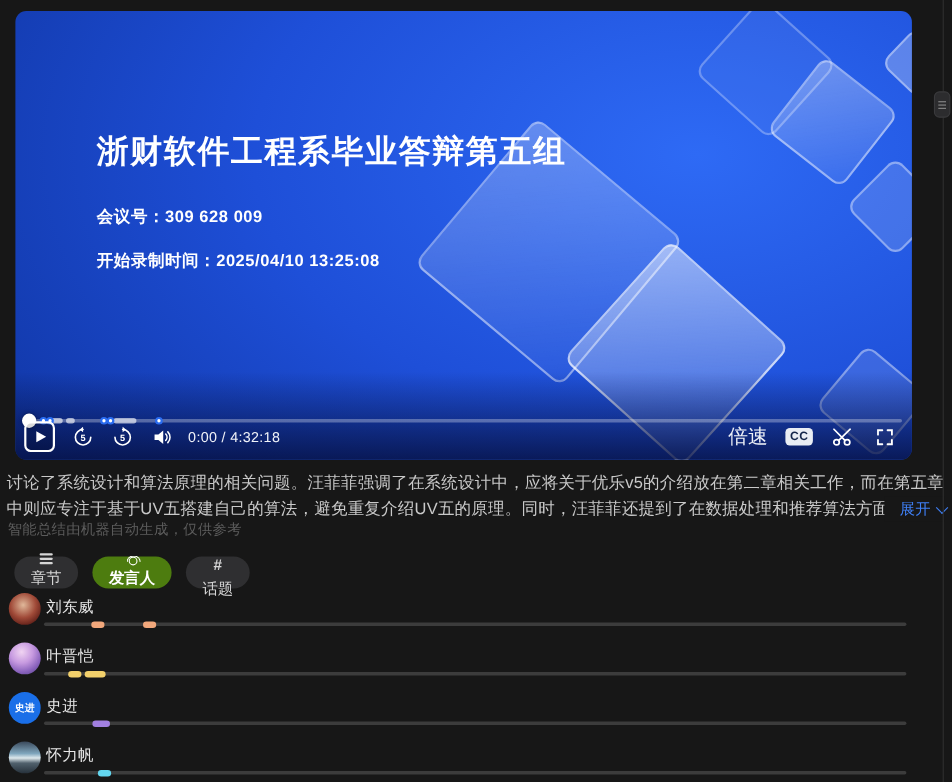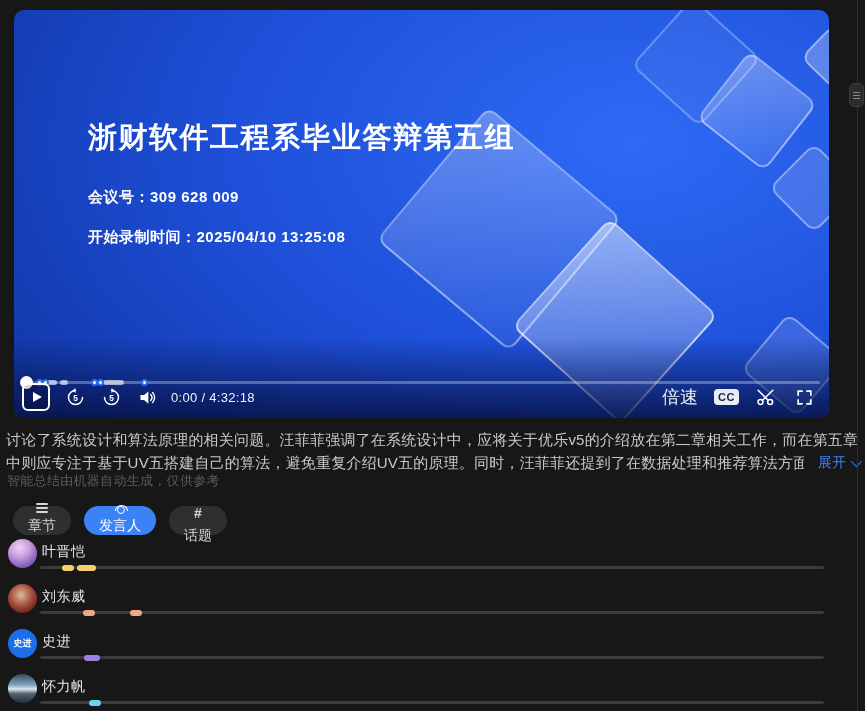--- a/index.html
+++ b/index.html
@@ -172,47 +172,47 @@
     <span class="chev"></span>
   </div>
   <div class="disclaimer">智能总结由机器自动生成，仅供参考</div>
 
   <div class="tabs" id="tabs">
   <div class="tab">
         <span class="t-ico chapters-icon"></span>
         <span class="t-label">章节</span>
       </div>
 
-  <div class="tab active" style="background: #3b82f6;">
+  <div class="tab active" style="background: #4d7c0f; font-weight: bold;">
         <span class="t-ico speaker-icon"></span>
         <span class="t-label">发言人</span>
       </div>
 
   <div class="tab">
         <span class="t-ico topic-icon">#</span>
         <span class="t-label">话题</span>
       </div>
 </div>
 
   <div class="speakers" id="speakers">
   <div class="sp-row">
+    <div class="avatar av-red"></div>
+    <div class="sp-name">刘东威</div>
+    <div class="sp-track">
+          <div class="sp-seg" style="left: 43px; width: 12px; background: rgb(242, 168, 124);"></div>
+          <div class="sp-seg" style="left: 90px; width: 12px; background: rgb(242, 168, 124);"></div>
+        </div>
+  </div>
+
+  <div class="sp-row">
     <div class="avatar av-purple"></div>
     <div class="sp-name">叶晋恺</div>
     <div class="sp-track">
           <div class="sp-seg" style="left: 22px; width: 12px; background: rgb(242, 208, 107);"></div>
           <div class="sp-seg" style="left: 37px; width: 19px; background: rgb(242, 208, 107);"></div>
-        </div>
-  </div>
-
-  <div class="sp-row">
-    <div class="avatar av-red"></div>
-    <div class="sp-name">刘东威</div>
-    <div class="sp-track">
-          <div class="sp-seg" style="left: 43px; width: 12px; background: rgb(242, 168, 124);"></div>
-          <div class="sp-seg" style="left: 90px; width: 12px; background: rgb(242, 168, 124);"></div>
         </div>
   </div>
 
   <div class="sp-row">
     <div class="avatar av-blue">史进</div>
     <div class="sp-name">史进</div>
     <div class="sp-track">
           <div class="sp-seg" style="left: 44px; width: 16px; background: rgb(161, 127, 224);"></div>
         </div>
   </div>

